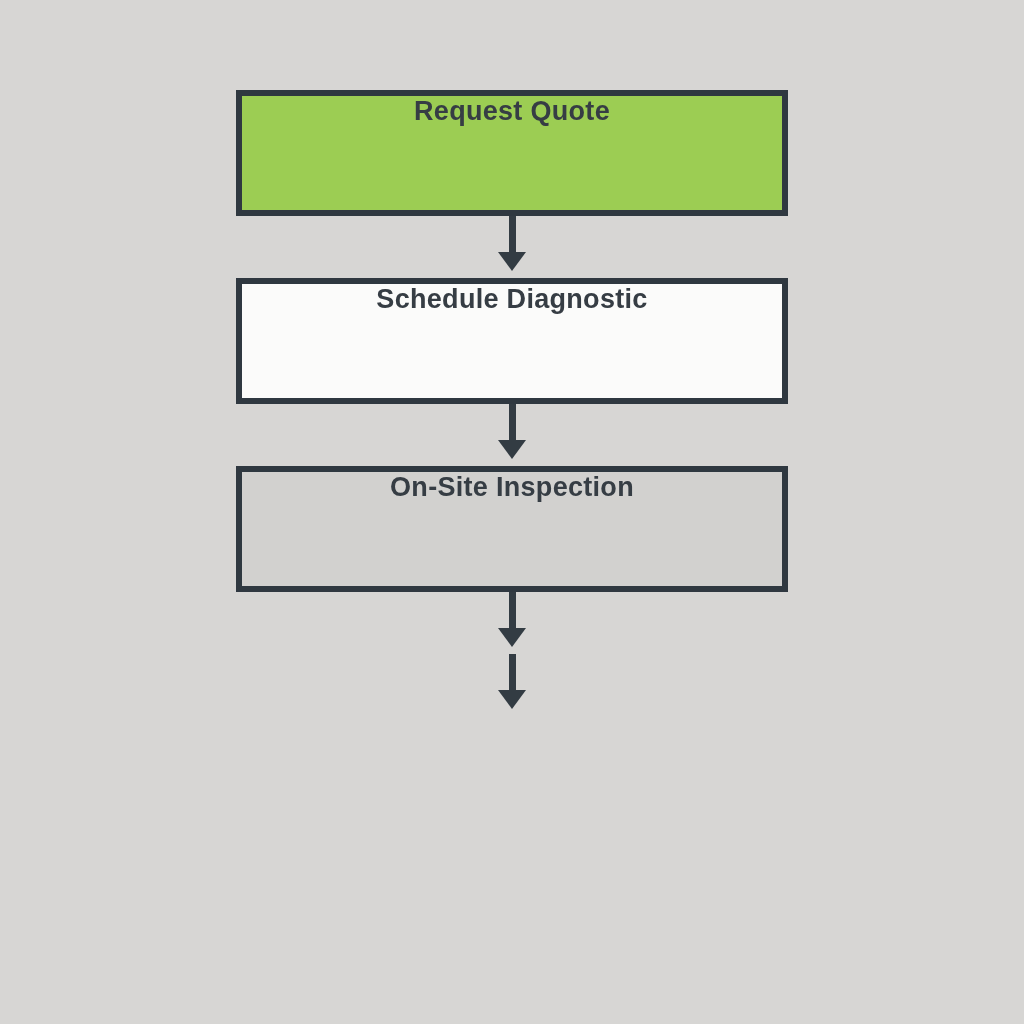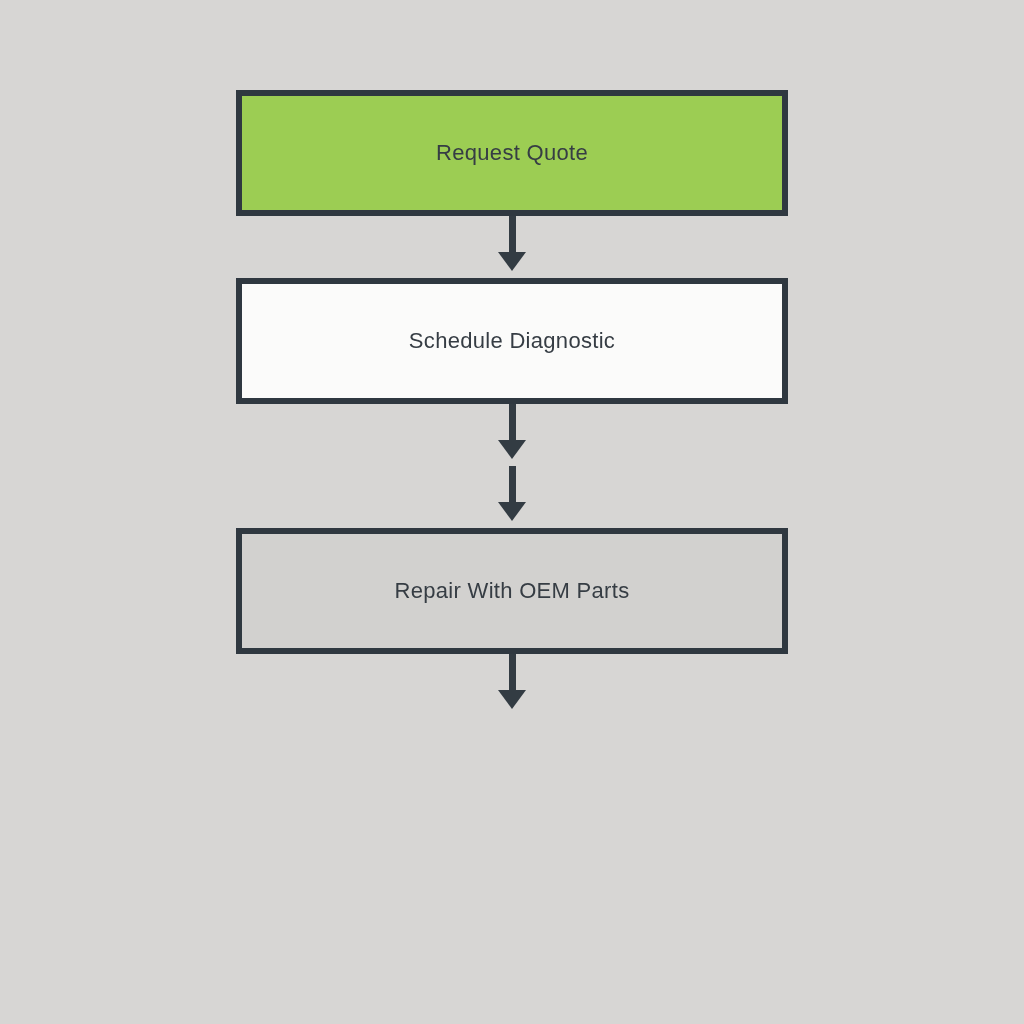--- a/index.html
+++ b/index.html
@@ -25,25 +25,25 @@
     padding-top: 90px;
     display: flex;
     flex-direction: column;
     align-items: center;
   }
   .flow-box {
     width: 552px;
     height: 126px;
     border: 6px solid var(--border);
     display: flex;
-    align-items: center;
+    align-items: flex-start;
     justify-content: center;
     text-align: center;
-    font-size: 22px;
-    font-weight: 400;
+    font-size: 27px;
+    font-weight: 700;
     letter-spacing: 0.3px;
     color: var(--text);
   }
   .flow-box[data-variant="green"] { background: var(--green); }
   .flow-box[data-variant="white"] { background: var(--white); }
   .flow-box[data-variant="gray"]  { background: var(--gray); }
   .arrow {
     height: 62px;
     display: flex;
     flex-direction: column;
@@ -78,29 +78,29 @@
 
   <div class="flow-box" data-variant="white">
     <span>Schedule Diagnostic</span>
   </div>
 
   <div class="arrow">
     <div class="stem"></div>
     <div class="head"></div>
   </div>
 
+  <div class="flow-box" data-variant="gray">
+    <span>On-Site Inspection</span>
+  </div>
 
   <div class="arrow">
     <div class="stem"></div>
     <div class="head"></div>
   </div>
 
-  <div class="flow-box" data-variant="gray">
-    <span>Repair With OEM Parts</span>
-  </div>
 
   <div class="arrow">
     <div class="stem"></div>
     <div class="head"></div>
   </div>
 
 
 </div>
 
 </body></html>

